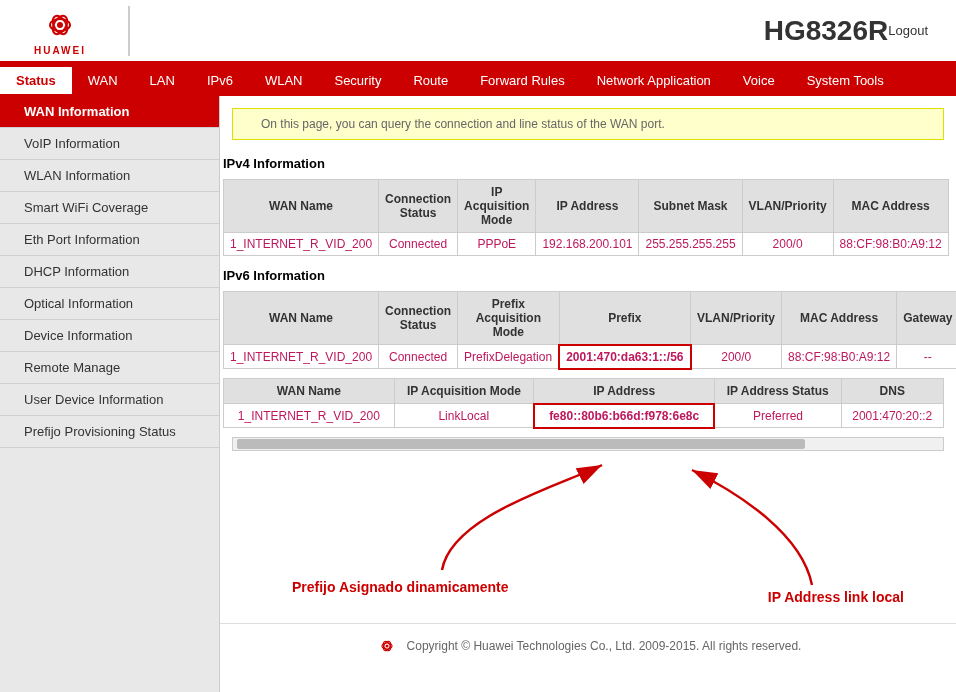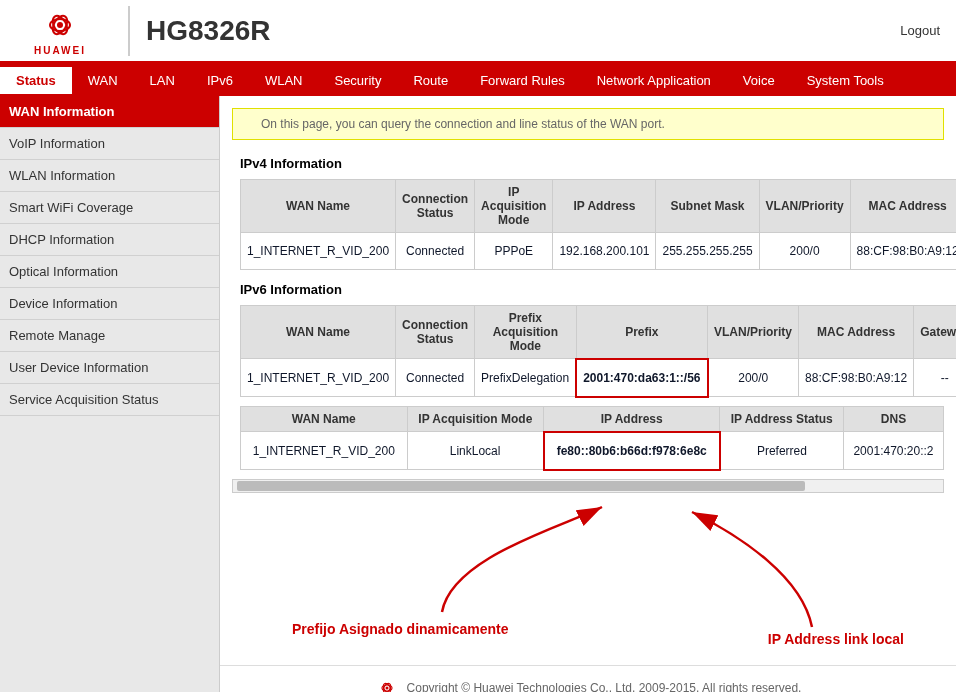--- a/index.html
+++ b/index.html
@@ -4,48 +4,48 @@
   <style>
     * { margin: 0; padding: 0; box-sizing: border-box; }
     body { font-family: Arial, sans-serif; font-size: 13px; background: #fff; width: 956px; min-height: 692px; overflow-x: hidden; }
 
     
     .header { display: flex; align-items: center; background: #fff; border-bottom: 3px solid #cc0000; height: 64px; }
     .header-logo { width: 120px; display: flex; flex-direction: column; align-items: center; justify-content: center; padding: 8px; }
     .logo-icon { width: 48px; height: 40px; }
     .logo-text { font-size: 10px; color: #cc0000; font-weight: bold; letter-spacing: 2px; }
     .header-divider { width: 2px; height: 50px; background: #ccc; margin: 0 8px; }
-    .header-title { font-size: 28px; font-weight: bold; color: #333; flex: 1; padding-left: 8px; }
-    .header-logout { padding-right: 16px; }
+    .header-title { font-size: 28px; font-weight: bold; color: #333; flex: 1; padding-left: 8px; text-align: right; }
+    .header-logout { padding-right: 28px; }
     .header-logout a { color: #333; text-decoration: none; font-size: 13px; }
 
     
     .nav { background: #cc0000; display: flex; align-items: center; height: 32px; }
     .nav-item { color: #fff; padding: 6px 16px; font-size: 13px; cursor: pointer; text-decoration: none; display: block; white-space: nowrap; }
     .nav-item.active { background: #fff; color: #cc0000; font-weight: bold; }
 
     
     .main-layout { display: flex; }
 
     
     .sidebar { width: 220px; background: #e8e8e8; border-right: 1px solid #ccc; min-height: 600px; flex-shrink: 0; }
-    .sidebar-item { padding: 8px 9px; border-bottom: 1px solid #d0d0d0; color: #333; cursor: pointer; font-size: 13px; }
+    .sidebar-item { padding: 8px 24px; border-bottom: 1px solid #d0d0d0; color: #333; cursor: pointer; font-size: 13px; }
     .sidebar-item.active { background: #cc0000; color: #fff; font-weight: bold; }
 
     
     .content { flex: 1; padding: 0; overflow: hidden; }
     .breadcrumb { padding: 6px 12px; font-size: 12px; color: #333; background: #f5f5f5; border-bottom: 1px solid #ddd; }
     .info-banner { background: #ffffcc; border: 1px solid #e0e000; margin: 12px; padding: 8px 28px; font-size: 12px; color: #666; }
 
-    .section { margin: 8px 12px 0 20px; }
+    .section { margin: 8px 12px 0 3px; }
     .section-title { font-weight: bold; font-size: 13px; margin-bottom: 4px; padding: 4px 0; }
 
     table { width: 100%; border-collapse: collapse; font-size: 12px; margin-bottom: 8px; }
     th { background: #e0e0e0; border: 1px solid #ccc; padding: 5px 6px; text-align: center; font-weight: bold; color: #333; }
-    td { border: 1px solid #ccc; padding: 11px 6px; text-align: center; color: #0f172a; }
+    td { border: 1px solid #ccc; padding: 4px 6px; text-align: center; color: #be185d; }
     tr:nth-child(even) td { background: #f9f9f9; }
     tr:nth-child(odd) td { background: #fff; }
 
     .highlight-cell { border: 2px solid #cc0000 !important; background: #fff !important; font-weight: bold; }
 
     
     .footer { text-align: center; padding: 12px; font-size: 12px; color: #666; border-top: 1px solid #ddd; margin-top: 8px; display: flex; align-items: center; justify-content: center; gap: 8px; }
     .footer-logo { width: 24px; height: 20px; }
 
     .scrollbar-hint { background: #f0f0f0; border: 1px solid #ccc; height: 14px; margin: 0 12px 4px 12px; display: flex; align-items: center; }
@@ -85,26 +85,27 @@
   <a class="nav-item">System Tools</a>
 </div>
 
 <div class="main-layout">
 
   <div class="sidebar">
     <div class="sidebar-item active">WAN Information</div>
     <div class="sidebar-item">VoIP Information</div>
     <div class="sidebar-item">WLAN Information</div>
     <div class="sidebar-item">Smart WiFi Coverage</div>
+    <div class="sidebar-item">Eth Port Information</div>
     <div class="sidebar-item">DHCP Information</div>
     <div class="sidebar-item">Optical Information</div>
     <div class="sidebar-item">Device Information</div>
     <div class="sidebar-item">Remote Manage</div>
     <div class="sidebar-item">User Device Information</div>
-    <div class="sidebar-item">Service Acquisition Status</div>
+    <div class="sidebar-item">Prefijo Provisioning Status</div>
   </div>
 
   <div class="content">
     <div class="info-banner">On this page, you can query the connection and line status of the WAN port.</div>
 
     <div class="section">
       <div class="section-title">IPv4 Information</div>
       <table>
         <thead>
           <tr>

